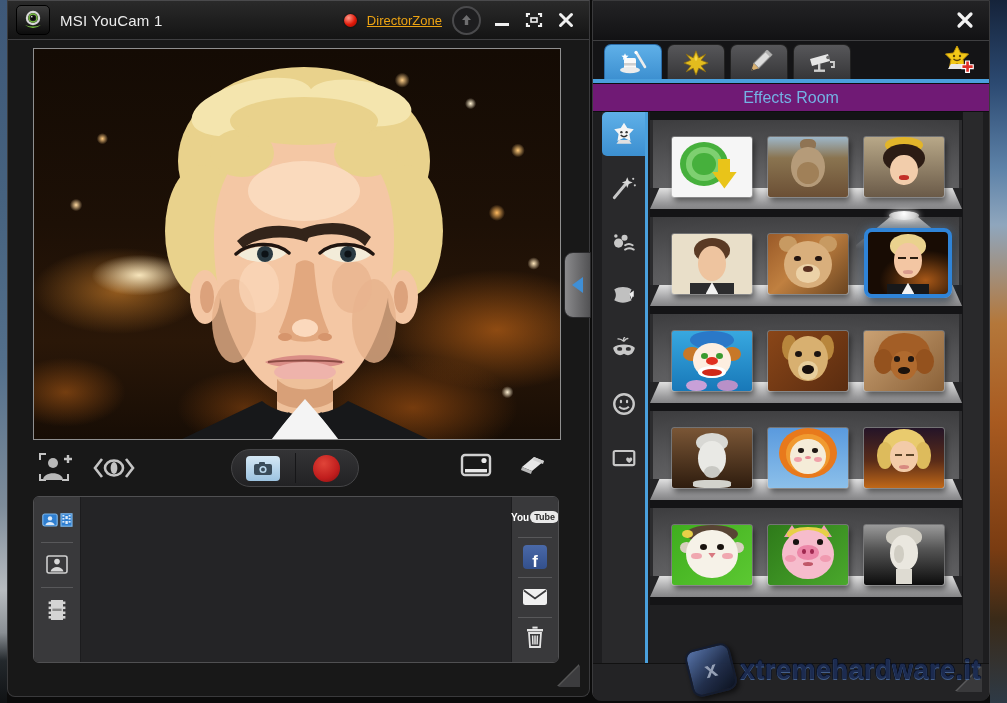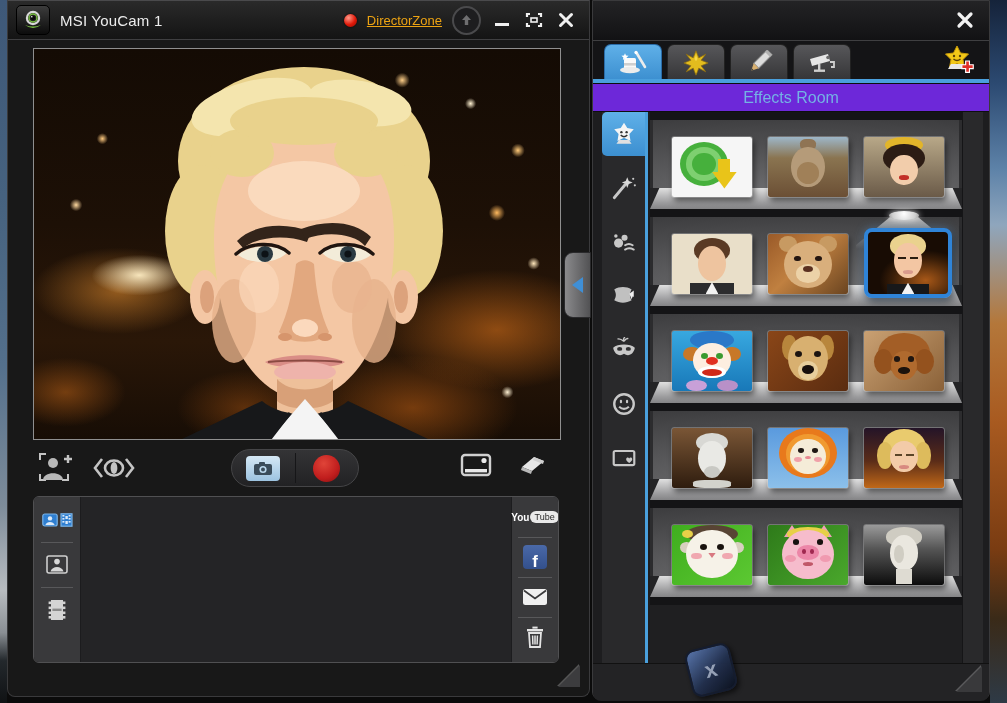--- a/index.html
+++ b/index.html
@@ -76,21 +76,21 @@
     border:1px solid #505052;border-radius:6px;box-sizing:border-box;display:flex;overflow:hidden;}
   .lib-tabs{width:46px;background:#39393b;border-right:1px solid #1c1c1e;display:flex;flex-direction:column;}
   .lib-tab{height:45px;display:flex;align-items:center;justify-content:center;gap:2px;position:relative;}
   .lib-tab + .lib-tab::before{content:"";position:absolute;top:0;left:7px;right:7px;height:1px;background:#58585a;}
   .lib-content{flex:1;background:#242426;}
   .lib-share{width:46px;background:#39393b;border-left:1px solid #1c1c1e;display:flex;flex-direction:column;}
   .share-btn{height:40px;display:flex;align-items:center;justify-content:center;position:relative;}
   .share-btn + .share-btn::before{content:"";position:absolute;top:0;left:6px;right:6px;height:1px;background:#58585a;}
   .yt{display:flex;align-items:center;gap:1px;}
   .yt-you{color:#fff;font-size:10px;font-weight:bold;}
-  .yt-tube{background:#e9e9e9;color:#2a2a2a;font-size:9px;font-weight:normal;border-radius:6px;padding:1px 4px;}
+  .yt-tube{background:#e9e9e9;color:#2a2a2a;font-size:9px;font-weight:bold;border-radius:6px;padding:1px 4px;}
   .fb{width:24px;height:24px;border-radius:4px;background:linear-gradient(180deg,#4a69a8,#33508c);
     color:#fff;font-weight:bold;font-size:17px;display:flex;align-items:flex-end;justify-content:center;line-height:14px;}
   .grip{width:0;height:0;border-style:solid;}
   .grip-left{right:9px;bottom:9px;border-width:0 0 22px 22px;border-color:transparent transparent #3c3c3e transparent;filter:drop-shadow(-1px -1px 0 #555);}
 
   
   .handle{left:564px;top:252px;width:27px;height:66px;border-radius:9px 0 0 9px;
     background:linear-gradient(90deg,#8a8a8c,#525254);border:1px solid #2a2a2c;box-sizing:border-box;
     display:flex;align-items:center;justify-content:center;z-index:5;}
   .handle-tri{width:0;height:0;border-style:solid;border-width:8px 11px 8px 0;border-color:transparent #3f8fd6 transparent transparent;}
@@ -101,21 +101,21 @@
   .fx-titlebar{position:absolute;left:0;top:0;width:100%;height:39px;background:linear-gradient(180deg,#232325,#121214);
     border-bottom:1px solid #3f3f41;}
   .fx-close{position:absolute;right:12px;top:7px;width:24px;height:24px;color:#f2f2f2;display:flex;align-items:center;justify-content:center;}
   .fx-tabs{position:absolute;left:0;top:40px;width:100%;height:42px;background:#141416;}
   .fx-tab{position:absolute;top:3px;width:58px;height:36px;border-radius:7px 7px 0 0;
     background:linear-gradient(180deg,#57575a,#353537);border:1px solid #222;border-bottom:none;
     display:flex;align-items:center;justify-content:center;box-sizing:border-box;}
   .fx-tab.active{background:linear-gradient(180deg,#5fb0e8,#3c8fd0);border-color:#2a6ca8;}
   .blue-bar{position:absolute;left:0;top:78px;width:100%;height:4px;background:#4aa0dd;}
   .add-effect{position:absolute;right:9px;top:42px;width:42px;height:36px;display:flex;align-items:center;justify-content:center;}
-  .fx-header{position:absolute;left:0;top:82px;width:100%;height:29px;background:#6d28d9;
+  .fx-header{position:absolute;left:0;top:82px;width:100%;height:29px;background:#701a75;
     border-top:1px solid #0e0e10;border-bottom:1px solid #0e0e10;display:flex;align-items:center;justify-content:center;
     color:#74b2e4;font-size:16px;box-sizing:border-box;}
   .cat-strip{position:absolute;left:9px;top:111px;width:43px;height:551px;background:#29292b;}
   .cat-item{width:43px;height:44px;margin-bottom:10px;display:flex;align-items:center;justify-content:center;border-radius:5px 0 0 5px;}
   .cat-item.active{background:linear-gradient(180deg,#5fb0e8,#3c8fd0);}
   .blue-vline{position:absolute;left:52px;top:111px;width:3px;height:551px;background:#4aa0dd;}
   .fx-grid{position:absolute;left:57px;top:111px;width:312px;height:551px;background:#242426;overflow:hidden;}
   .gutter{position:absolute;left:369px;top:111px;width:20px;height:551px;background:#29292b;border-left:1px solid #151517;}
   .fx-bottom{position:absolute;left:0;top:662px;width:100%;height:37px;background:#232325;border-top:1px solid #111;border-radius:0 0 8px 8px;}
   .grip-right{right:7px;bottom:7px;border-width:0 0 26px 26px;border-color:transparent transparent #39393b transparent;filter:drop-shadow(-1px -1px 0 #5a5a5c);z-index:7;}
@@ -664,13 +664,14 @@
   <div class="gutter"></div>
 
   <div class="fx-bottom"></div>
   <div class="abs grip grip-right"></div>
 </div>
 
 <div class="abs watermark">
   <div class="wm-logo">
     <span>x</span>
   </div>
+  <div class="wm-text">xtremehardware.it</div>
 </div>
 
 </body></html>

